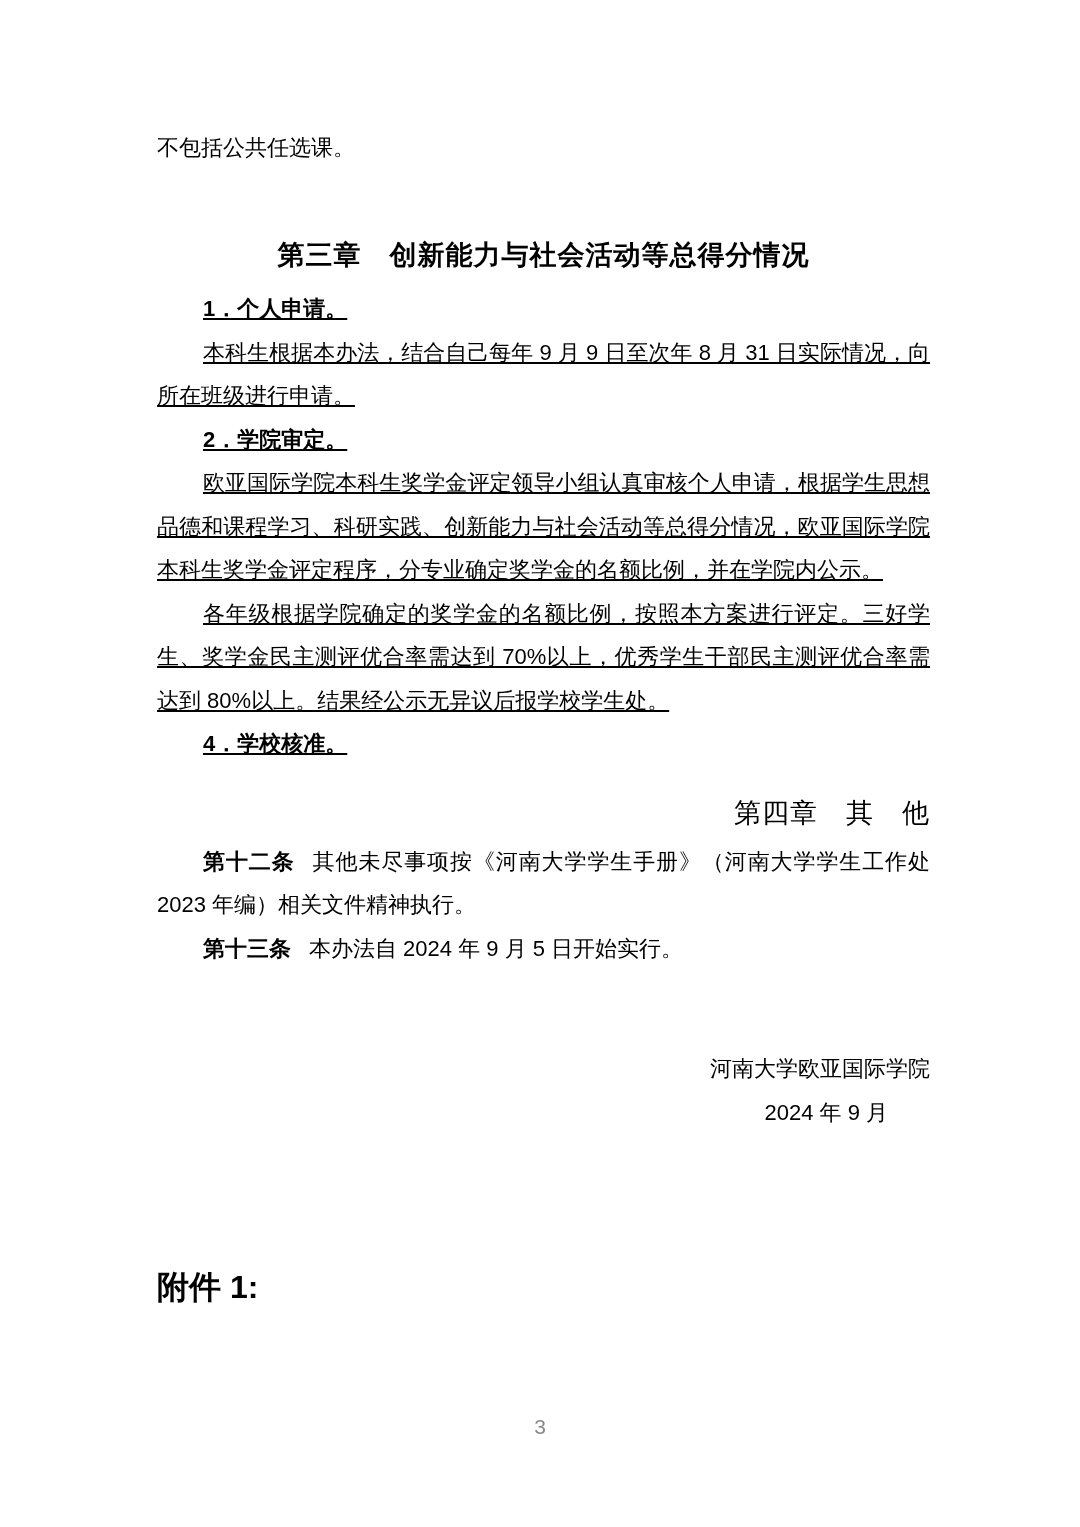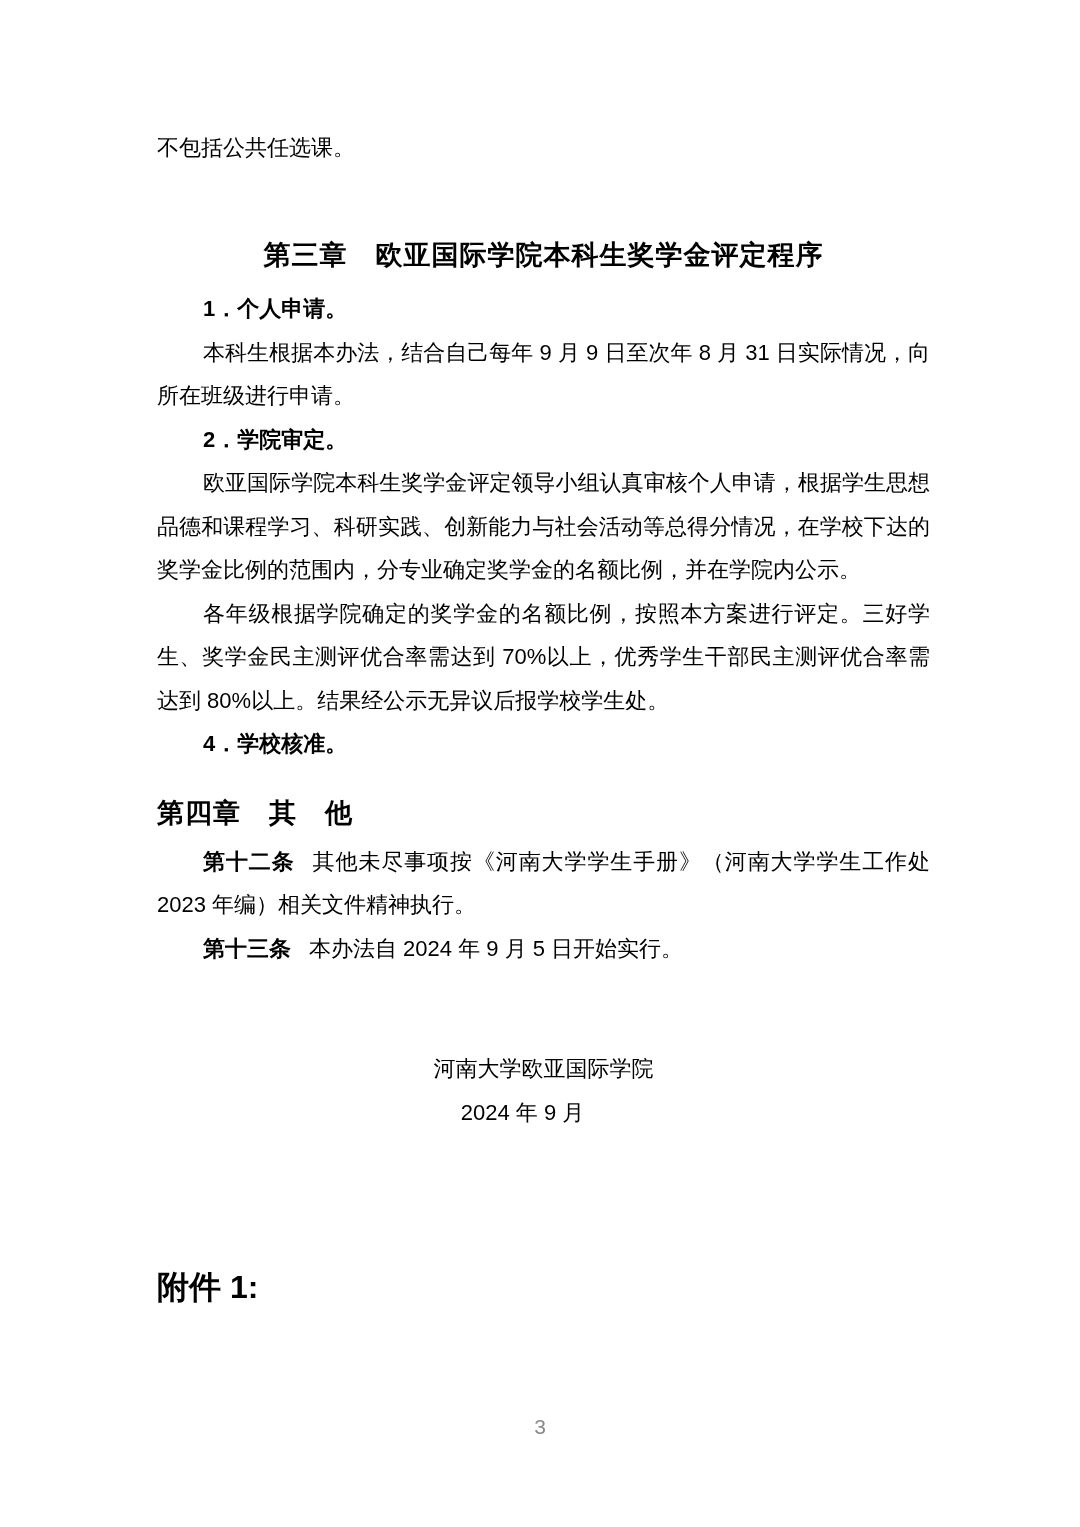--- a/index.html
+++ b/index.html
@@ -29,57 +29,58 @@
   .chapter-title {
     margin: 72px 0 0 0;
     font-size: 27px;
     font-weight: bold;
     line-height: 40px;
     text-align: center;
     letter-spacing: 1px;
   }
   .section {
     margin-top: 12px;
+    text-decoration: underline;
   }
   .item-heading {
     margin: 0;
     font-size: 22px;
     font-weight: bold;
     line-height: 43.5px;
     padding-left: 46px;
   }
   .body-para {
     margin: 0;
     font-size: 22px;
     line-height: 43.5px;
     text-align: justify;
     text-indent: 46px;
   }
   .chapter-title-2 {
     margin: 26px 0 6px 0;
     font-size: 27px;
-    font-weight: bold;
+    font-weight: normal;
     line-height: 42px;
-    text-align: left;
+    text-align: right;
     letter-spacing: 1px;
   }
   .article {
     margin: 0;
     font-size: 22px;
     line-height: 43.5px;
     text-align: justify;
     text-indent: 46px;
   }
   .article .article-label {
     font-weight: bold;
     margin-right: 18px;
   }
   .signature-block {
     margin-top: 77px;
-    text-align: center;
+    text-align: right;
   }
   .signature-org {
     margin: 0;
     font-size: 22px;
     line-height: 43.5px;
   }
   .signature-date {
     margin: 0;
     font-size: 22px;
     line-height: 43.5px;
@@ -104,28 +105,28 @@
   }
 </style>
 </head>
 <body>
 
 <div class="page">
   <div class="content">
 
     <p class="intro">不包括公共任选课。</p>
 
-    <h1 class="chapter-title">第三章　欧亚国际学院本科生奖学金评定程序</h1>
+    <h1 class="chapter-title">第三章　创新能力与社会活动等总得分情况</h1>
 
     <div class="section">
       <p class="item-heading">1．个人申请。</p>
       <p class="body-para">本科生根据本办法，结合自己每年 9 月 9 日至次年 8 月 31 日实际情况，向所在班级进行申请。</p>
 
       <p class="item-heading">2．学院审定。</p>
-      <p class="body-para">欧亚国际学院本科生奖学金评定领导小组认真审核个人申请，根据学生思想品德和课程学习、科研实践、创新能力与社会活动等总得分情况，在学校下达的奖学金比例的范围内，分专业确定奖学金的名额比例，并在学院内公示。</p>
+      <p class="body-para">欧亚国际学院本科生奖学金评定领导小组认真审核个人申请，根据学生思想品德和课程学习、科研实践、创新能力与社会活动等总得分情况，欧亚国际学院本科生奖学金评定程序，分专业确定奖学金的名额比例，并在学院内公示。</p>
 
       <p class="body-para">各年级根据学院确定的奖学金的名额比例，按照本方案进行评定。三好学生、奖学金民主测评优合率需达到 70%以上，优秀学生干部民主测评优合率需达到 80%以上。结果经公示无异议后报学校学生处。</p>
 
       <p class="item-heading">4．学校核准。</p>
     </div>
 
     <h1 class="chapter-title-2">第四章　其　他</h1>
 
     <div>
       <p class="article">

